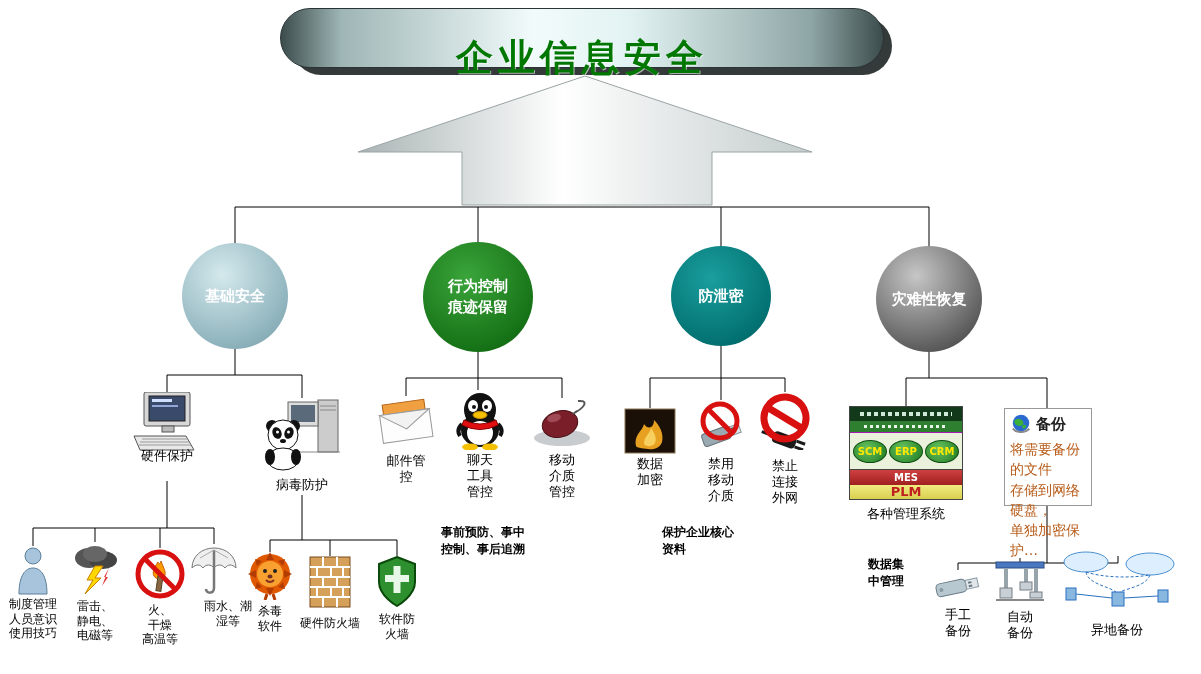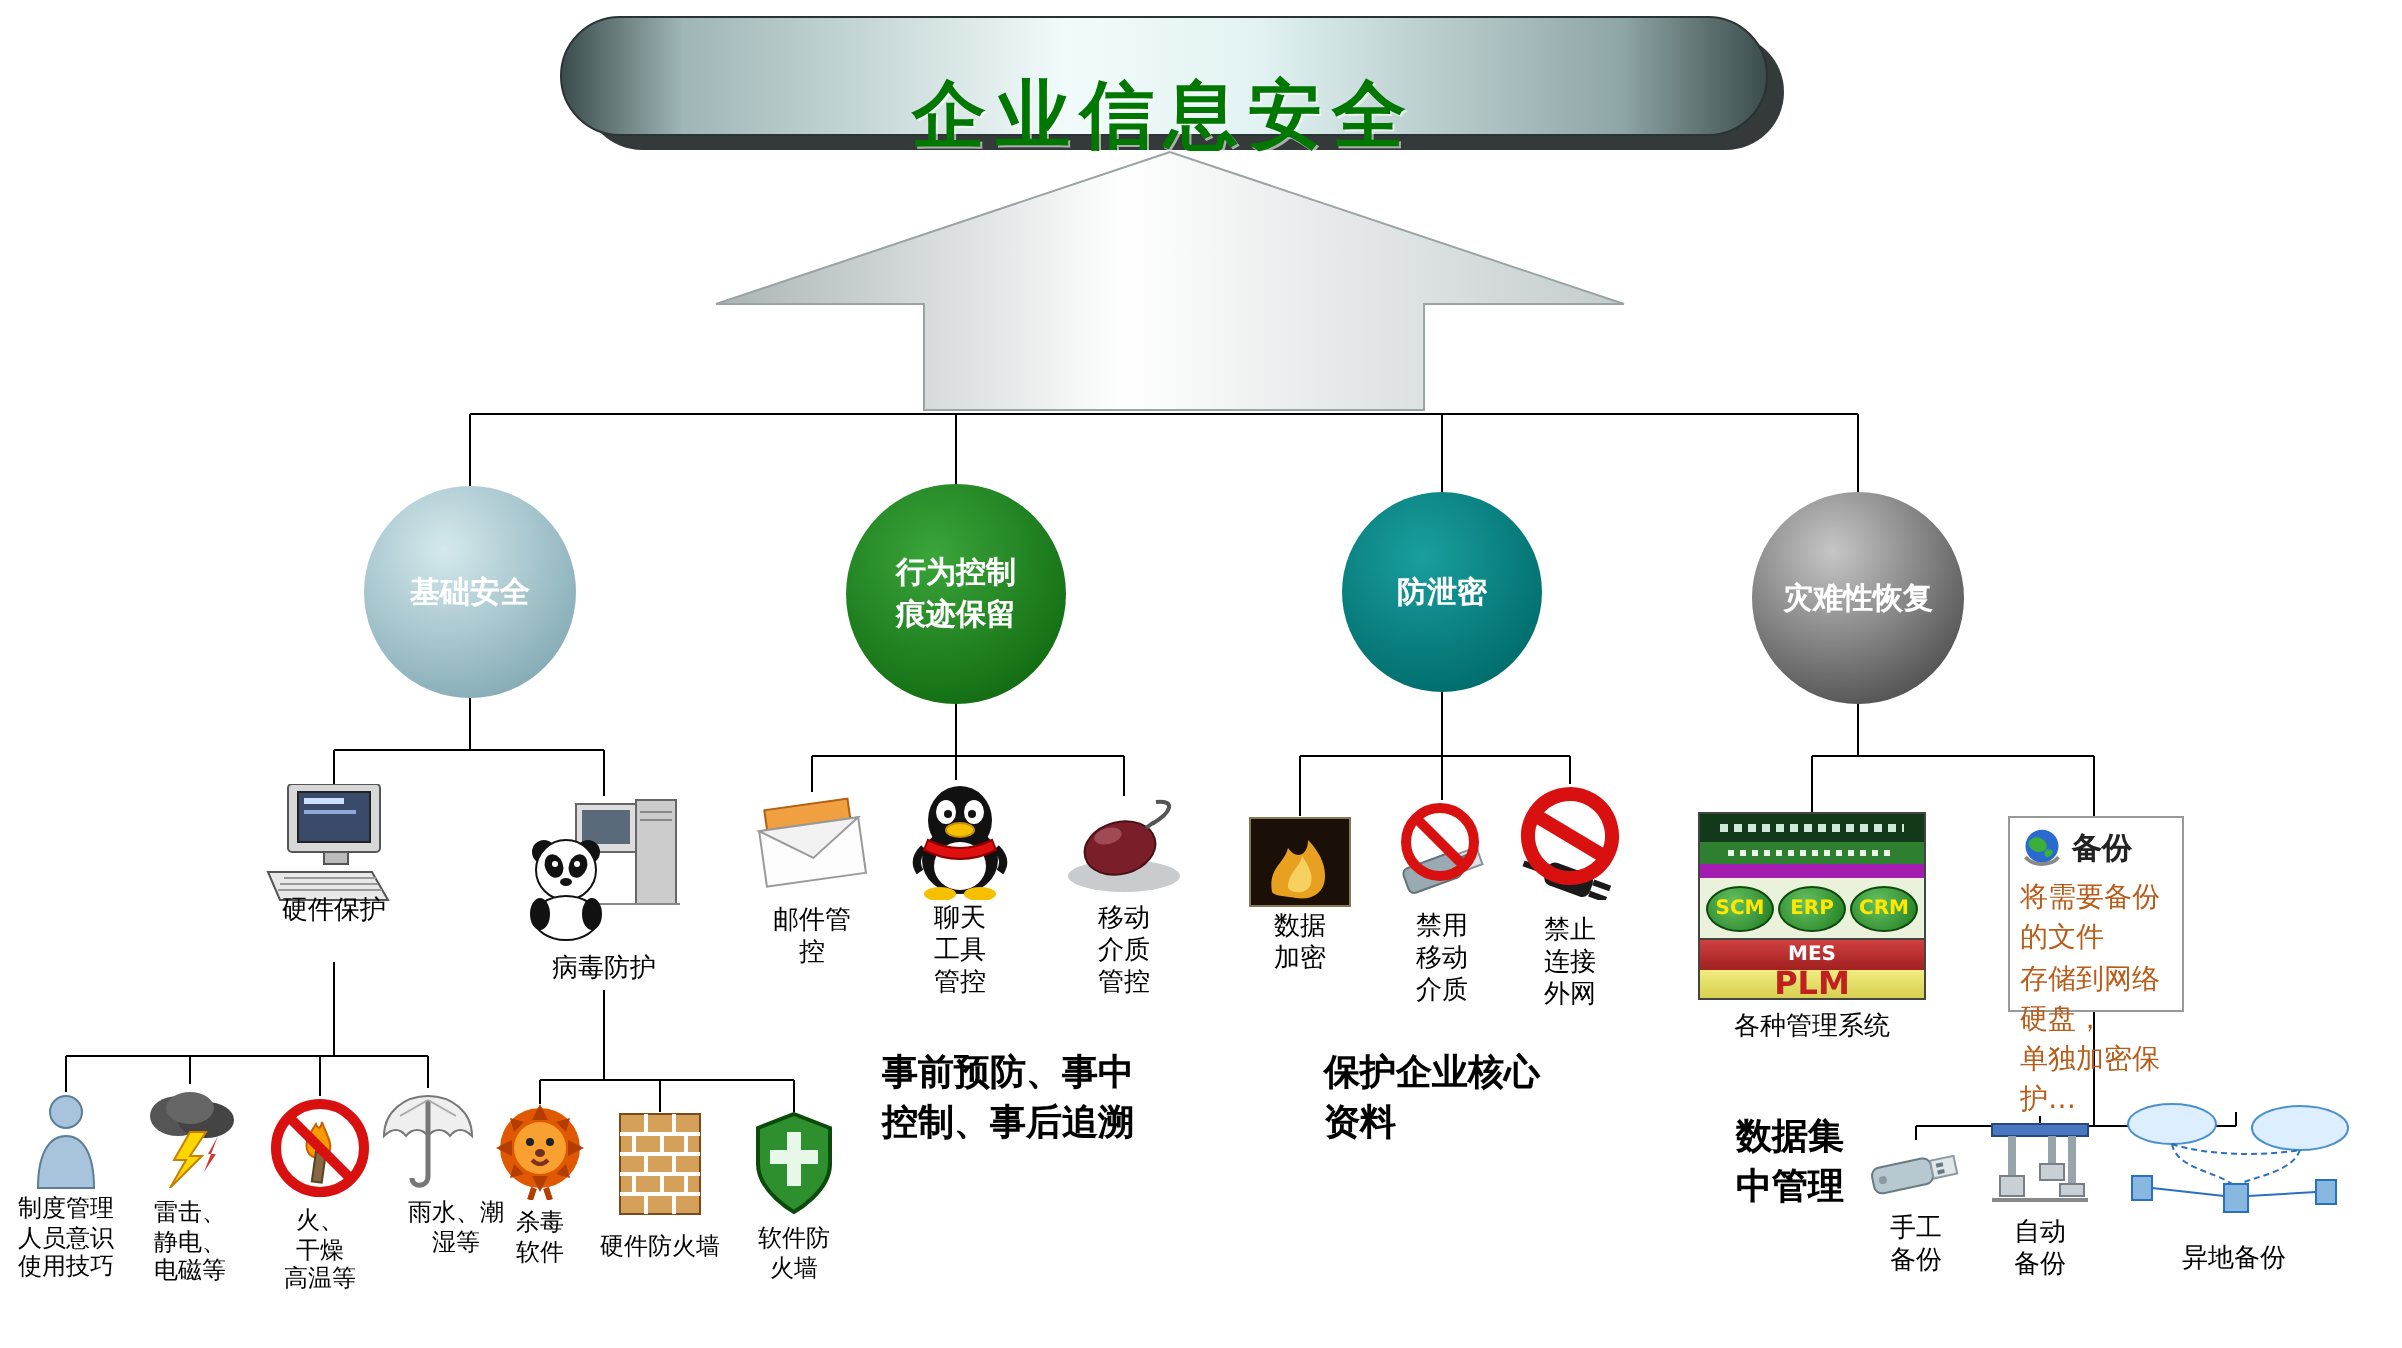--- a/index.html
+++ b/index.html
@@ -28,40 +28,40 @@
   .c-leak     { left:671px; top:246px; width:100px; height:100px;
     background:radial-gradient(circle at 40% 32%, #1a9e9e, #026f6f 75%, #015757); }
   .c-disaster { left:876px; top:246px; width:106px; height:106px;
     background:radial-gradient(circle at 38% 28%, #c6c6c6, #5a5a5a 75%, #3a3a3a); }
 
   .icon { position:absolute; }
   .icon svg { display:block; width:100%; height:100%; }
 
   .lbl { position:absolute; font-size:13px; color:#000; text-align:center; white-space:pre-line; line-height:1.22; }
   .lbl.s12 { font-size:12px; }
-  .note { position:absolute; font-weight:bold; font-size:18px; color:#000; white-space:pre-line;
+  .note { position:absolute; font-weight:bold; font-size:12px; color:#000; white-space:pre-line;
     line-height:1.4; text-align:left; }
 
   
   .sys-stack { position:absolute; left:849px; top:406px; width:114px; height:94px;
     border:1px solid #444; display:flex; flex-direction:column; background:#fff; }
   .sys-top { height:14px; background:#123a1a; position:relative; }
   .sys-top::after { content:""; position:absolute; left:10px; right:10px; top:5px; height:4px;
     background:repeating-linear-gradient(90deg,#cfe8d8 0 4px,transparent 4px 7px); }
   .sys-band2 { height:11px; background:#2e8030; position:relative; }
   .sys-band2::after { content:""; position:absolute; left:14px; right:14px; top:4px; height:3px;
     background:repeating-linear-gradient(90deg,#eaf6ea 0 3px,transparent 3px 6px); }
   .sys-ovals { flex:1; background:#eaf2dc; display:flex; align-items:center; justify-content:space-around;
-    padding:0 2px; border-top:7px solid #a21caf; border-bottom:1px solid #444; }
+    padding:0 2px; border-top:1px solid #a21caf; border-bottom:1px solid #444; }
   .sys-oval { width:34px; height:23px; border-radius:50%;
     background:radial-gradient(circle at 40% 35%, #66c060, #1c7a1e); border:1px solid #0c4a0e;
     color:#ffe800; font-size:10px; font-weight:bold; display:flex; align-items:center; justify-content:center; }
   .sys-mes { height:15px; background:linear-gradient(#d04040,#a02020); color:#fff; font-size:10px;
     font-weight:bold; text-align:center; line-height:15px; }
-  .sys-plm { height:14px; background:linear-gradient(#f0ec80,#d8d050); color:#c02020; font-size:16px;
+  .sys-plm { height:14px; background:linear-gradient(#f0ec80,#d8d050); color:#c02020; font-size:13px;
     font-weight:bold; text-align:center; line-height:14px; }
 
   
   .backup-box { position:absolute; left:1004px; top:408px; width:88px; height:98px;
     border:1px solid #999; background:#fff; padding:4px 5px; }
   .backup-head { display:flex; align-items:center; gap:4px; }
   .backup-title { font-size:15px; font-weight:bold; color:#222; }
   .backup-desc { margin-top:4px; font-size:14px; color:#b85c1a; white-space:pre-line; line-height:1.45; }
 </style>
 </head>

